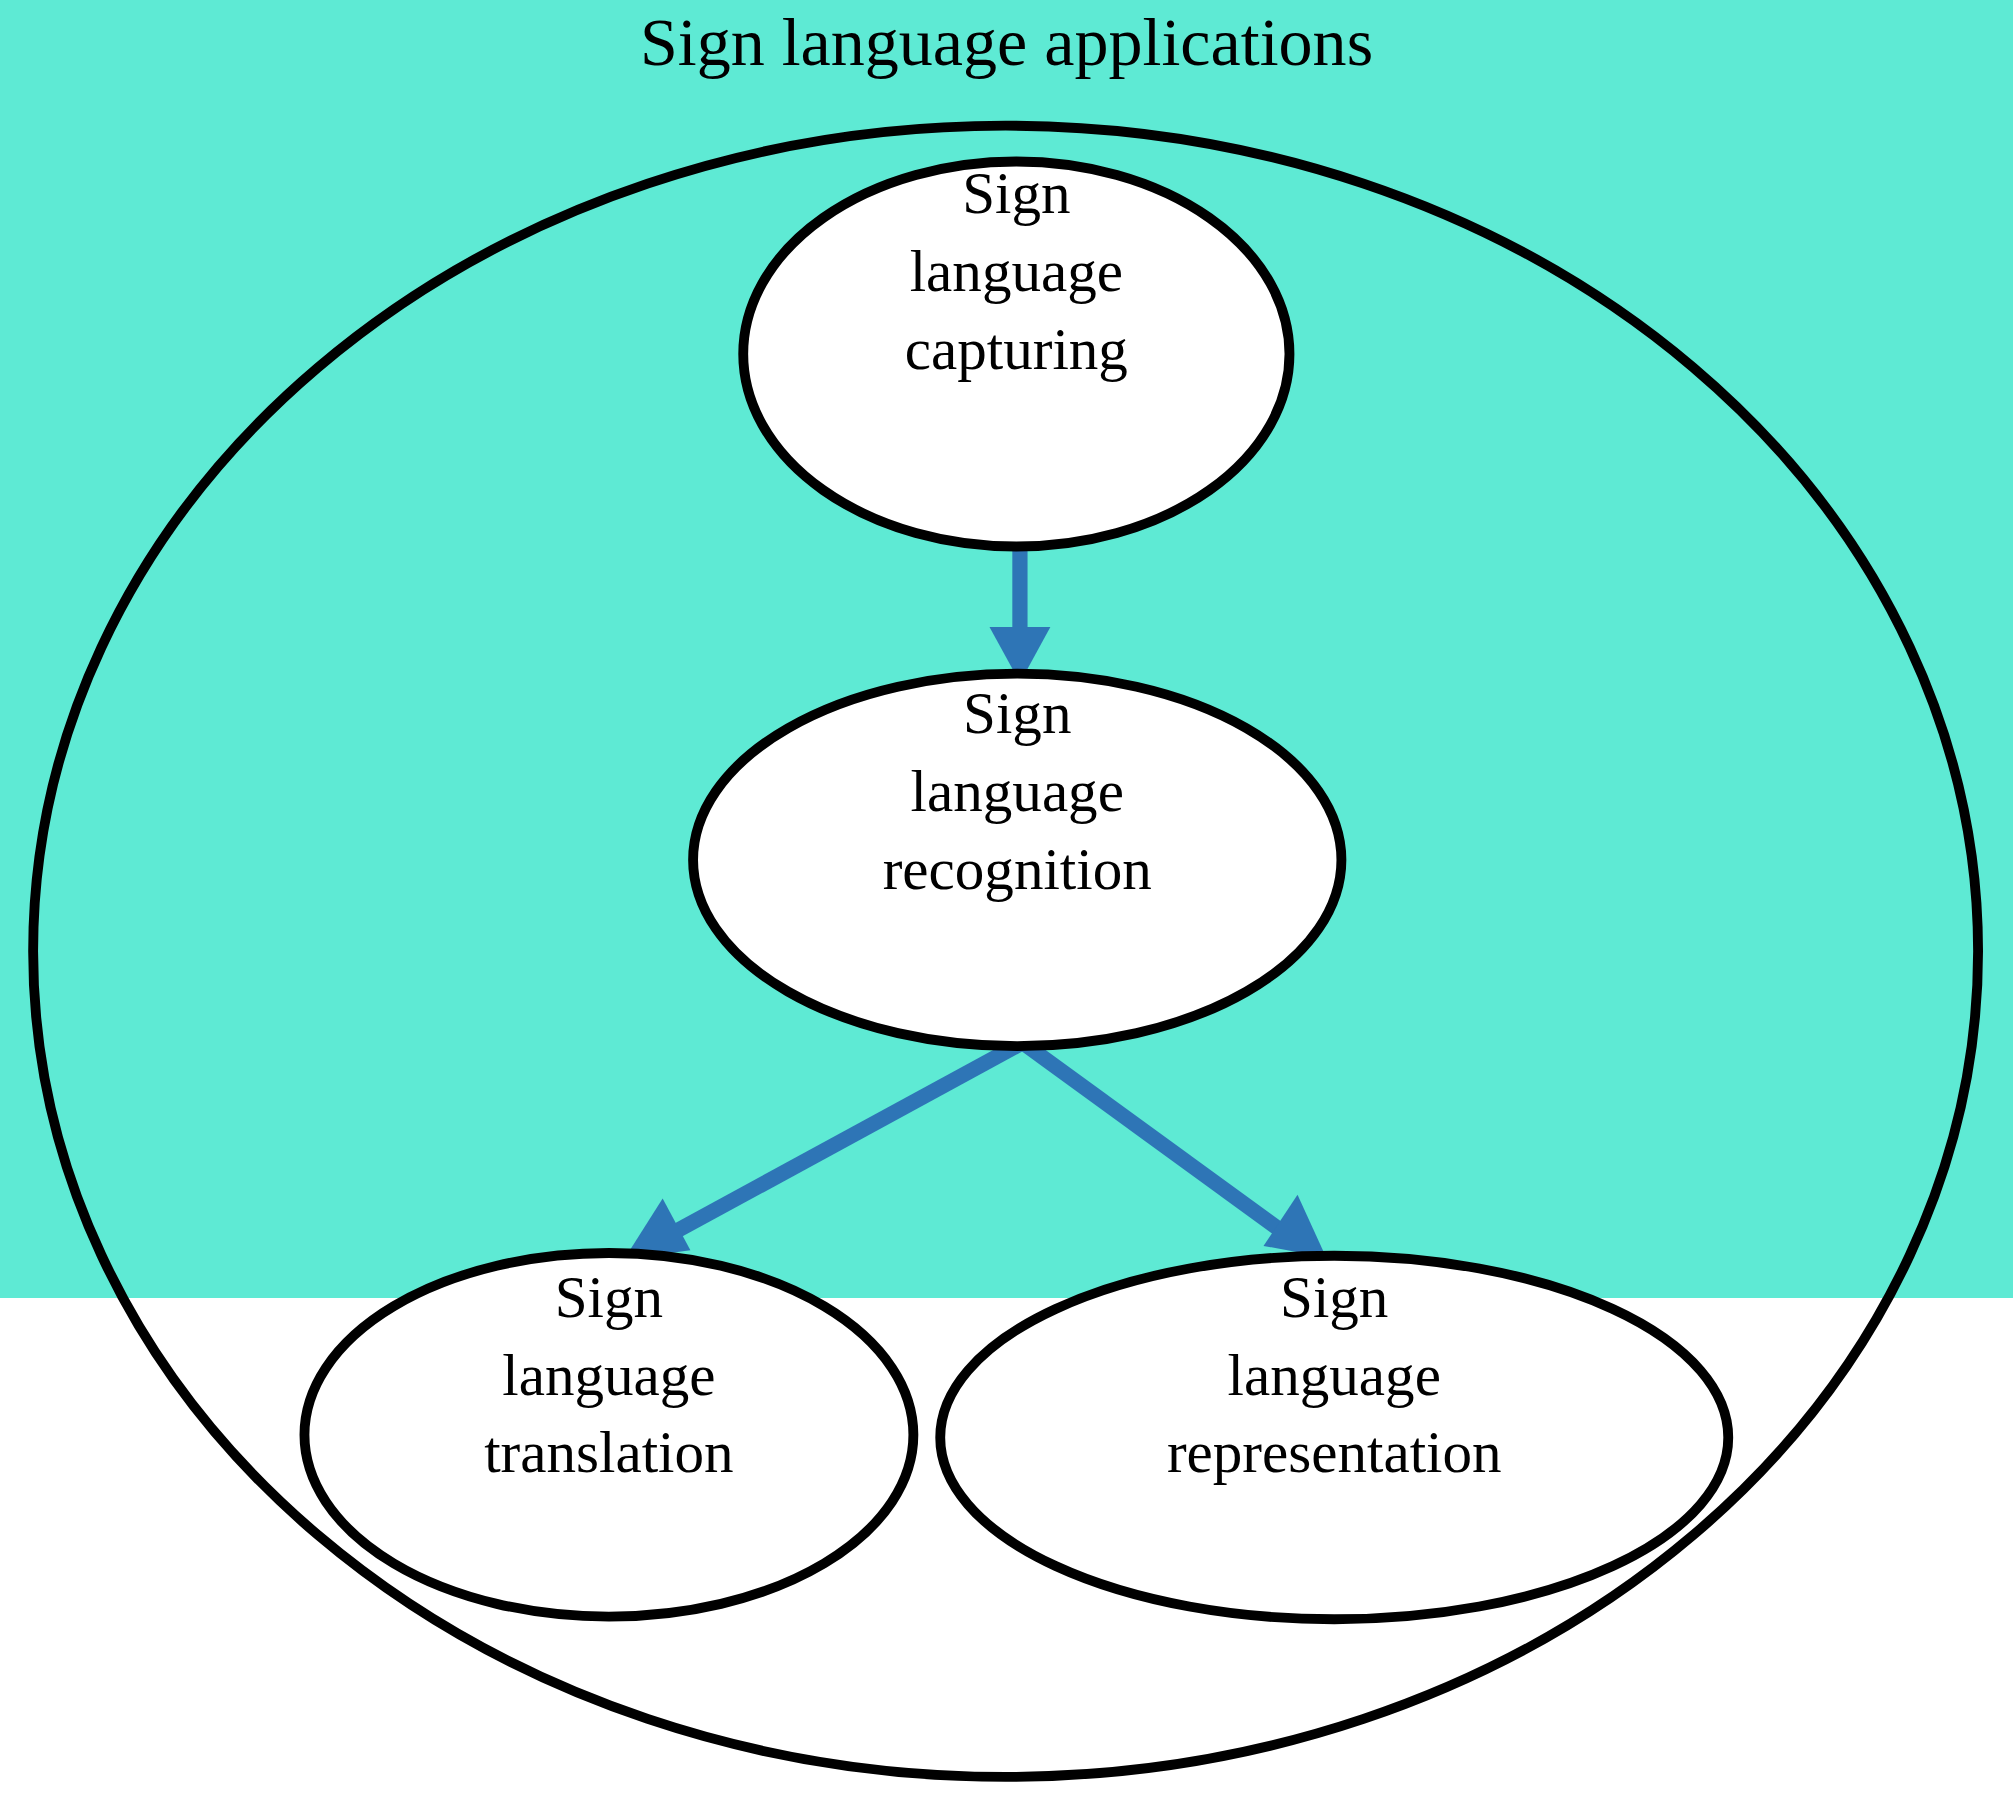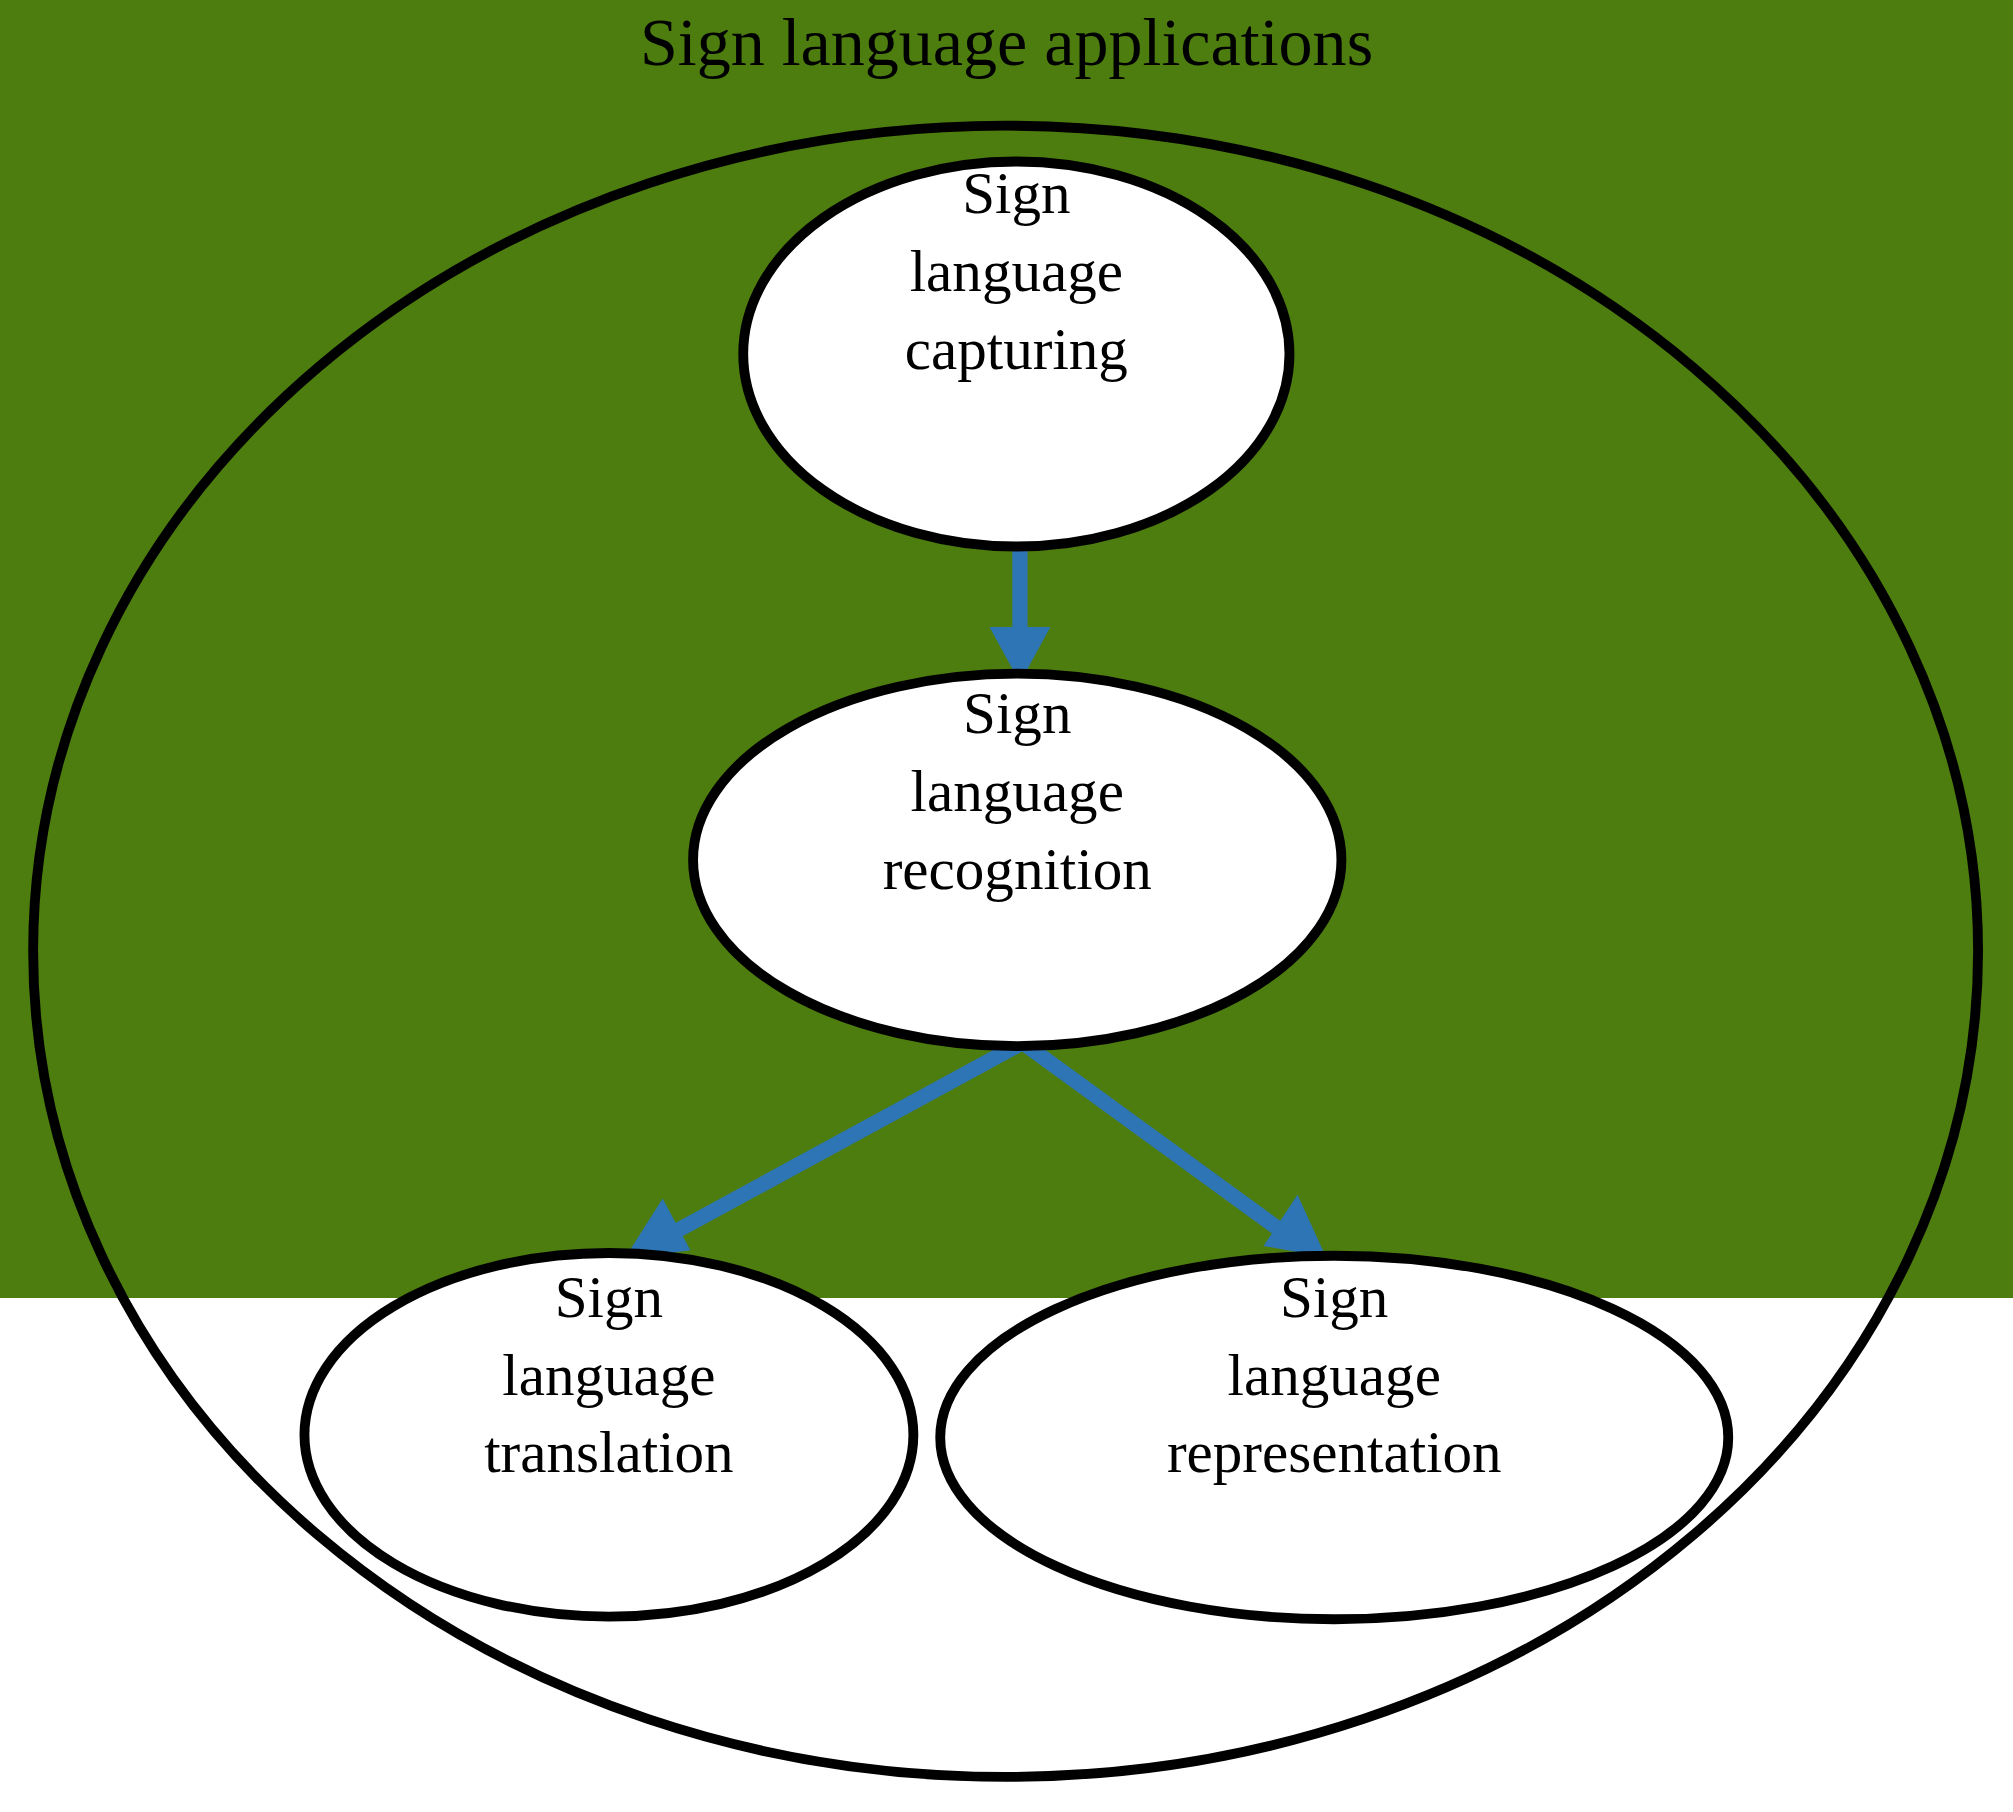--- a/index.html
+++ b/index.html
@@ -11,21 +11,21 @@
   body {
     width: 2013px;
     height: 1813px;
     overflow: hidden;
     font-family: "Liberation Serif", "DejaVu Serif", serif;
   }
   #stage {
     position: relative;
     width: 2013px;
     height: 1298px;
-    background: #4d7c0f;
+    background: #5eead4;
   }
   #diagram-svg {
     position: absolute;
     left: 0;
     top: 0;
     width: 2013px;
     height: 1813px;
     display: block;
   }
   .diagram-title {

